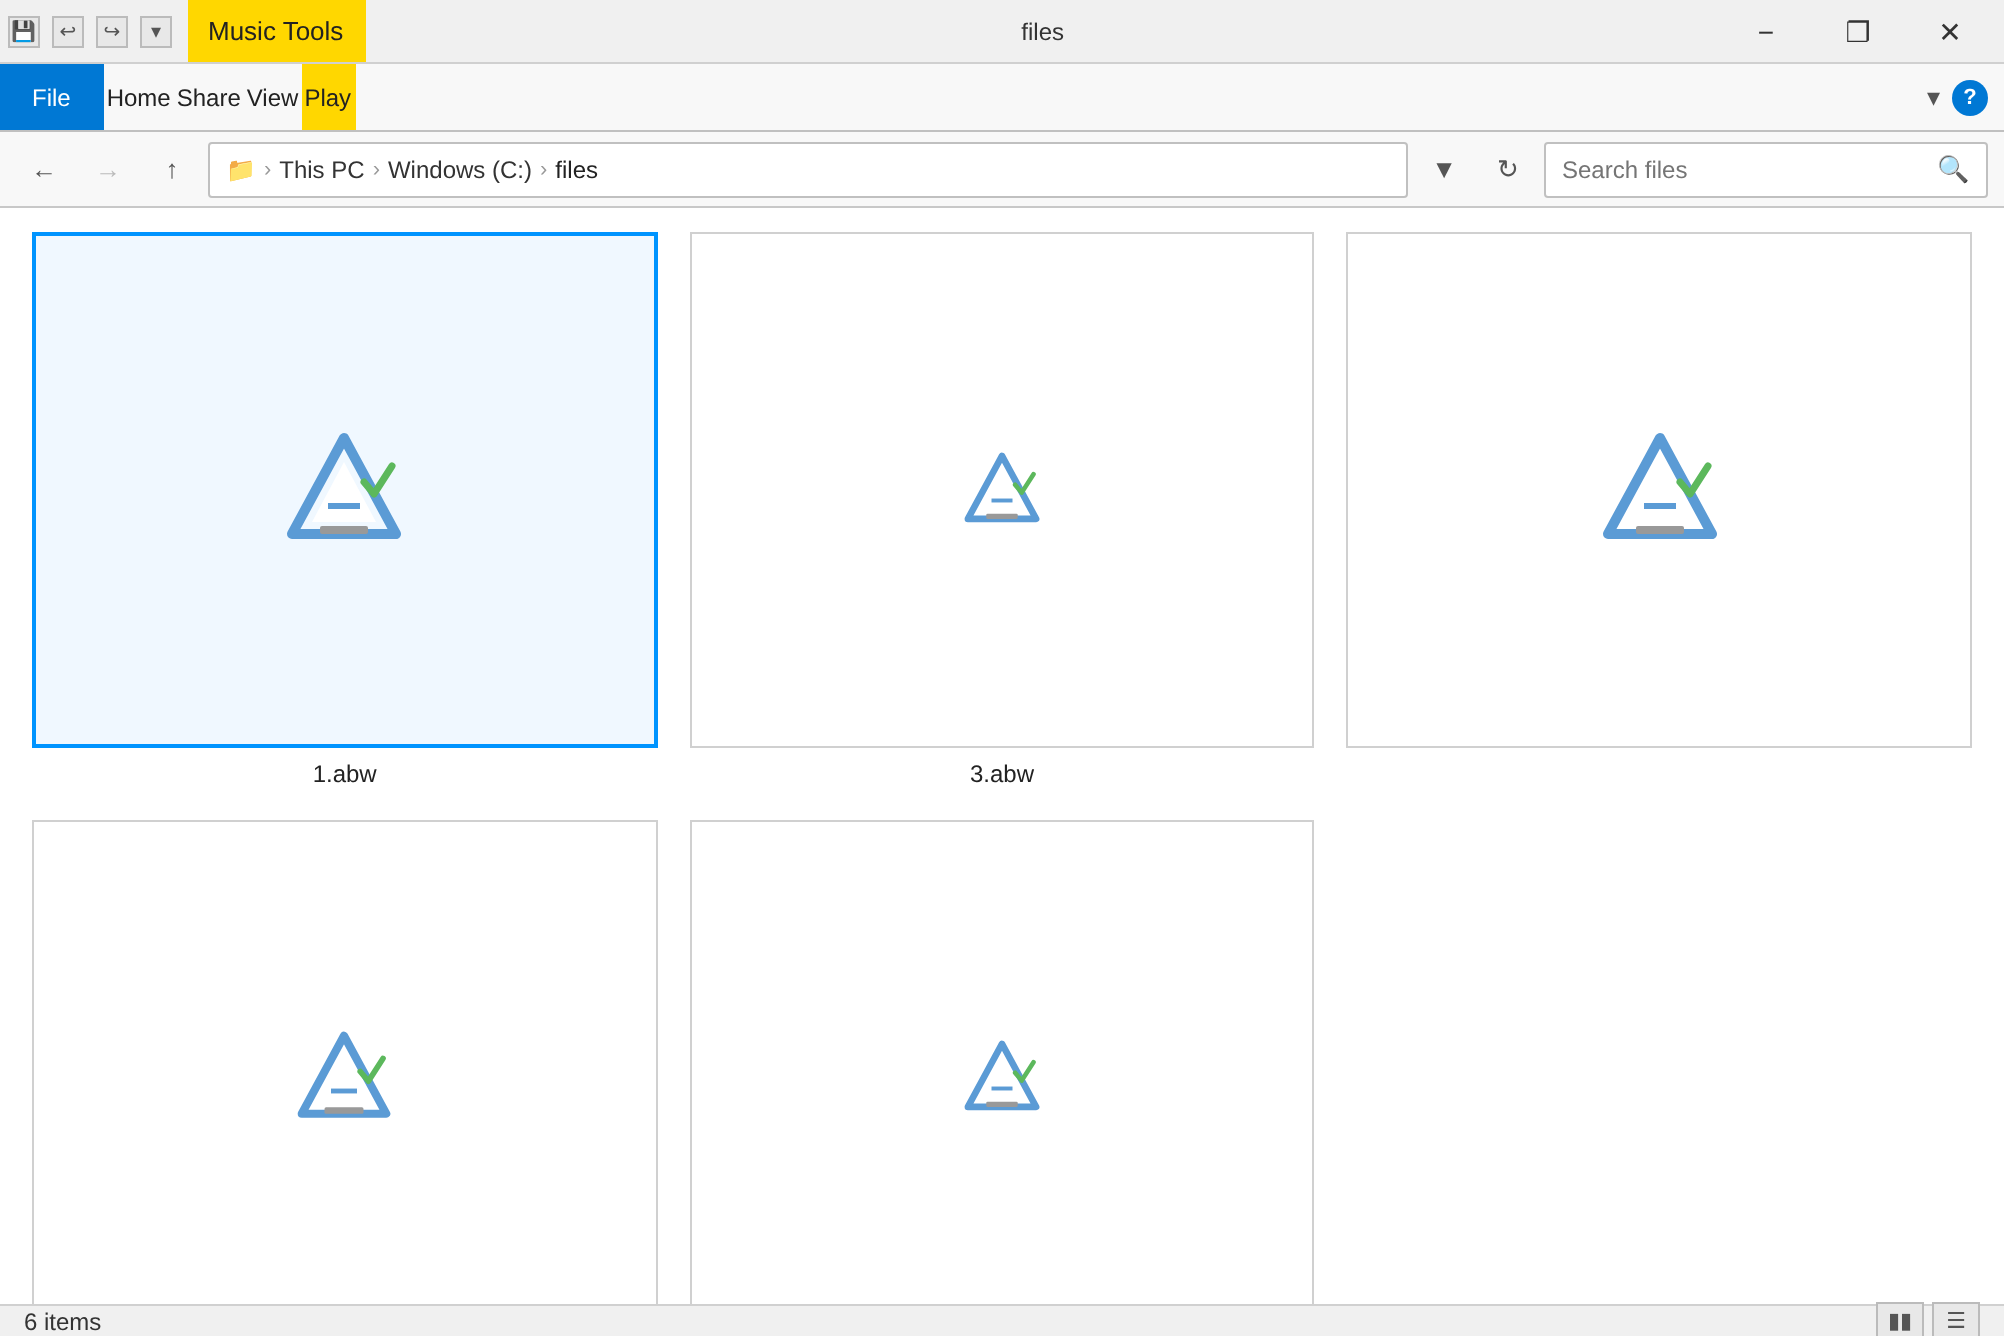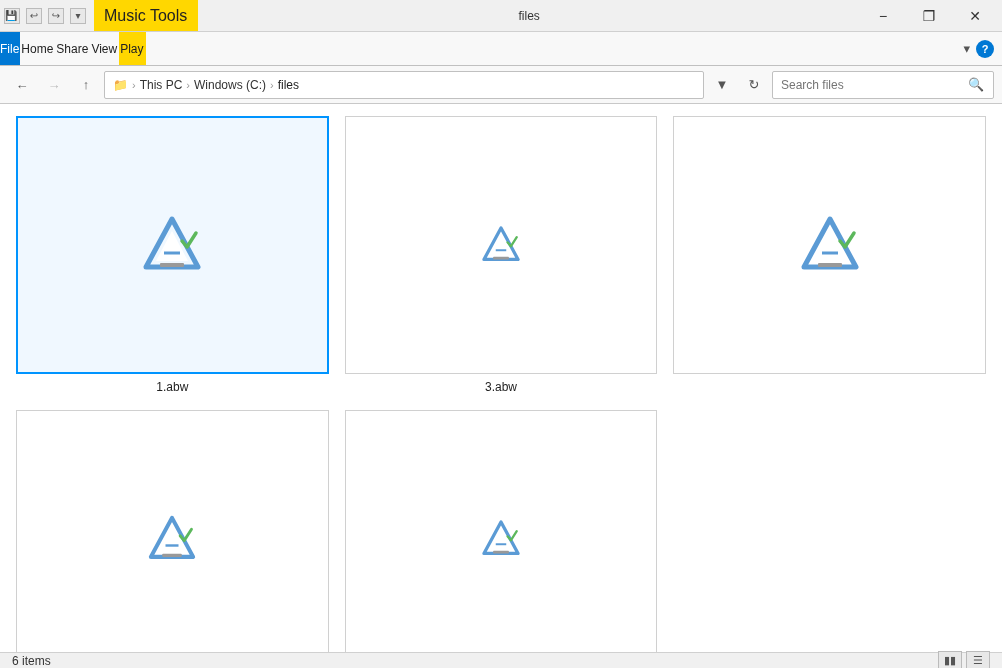--- a/index.html
+++ b/index.html
@@ -64,21 +64,21 @@
       display: flex;
       align-items: center;
       font-size: 12px;
       cursor: pointer;
       border-right: 1px solid transparent;
       color: #222;
     }
     .ribbon-tab-item.file-tab {
       background: #0078d4;
       color: white;
-      padding: 0 0;
+      padding: 0 16px;
     }
     .ribbon-tab-item.music-tools-active {
       background: #ffd700;
     }
 
     
     .address-bar {
       display: flex;
       align-items: center;
       background: #f8f8f8;
@@ -213,21 +213,21 @@
 </head>
 <body>
 
 <div class="title-bar">
   <div class="title-bar-icons">
     <div class="title-bar-icon">💾</div>
     <div class="title-bar-icon">↩</div>
     <div class="title-bar-icon">↪</div>
     <div class="title-bar-icon">▾</div>
   </div>
-  <span class="ribbon-tab-item music-tools-active" style="padding:2px 10px; font-size:16px; height:100%; display:flex; align-items:center;">Music Tools</span>
+  <span class="ribbon-tab-item music-tools-active" style="padding:2px 10px; font-size:13px; height:100%; display:flex; align-items:center;">Music Tools</span>
   <span class="title-bar-title">files</span>
   <div class="window-controls">
     <button class="win-btn">−</button>
     <button class="win-btn">❐</button>
     <button class="win-btn close">✕</button>
   </div>
 </div>
 
 <div class="ribbon">
   <div class="ribbon-tab-item file-tab">File</div>

